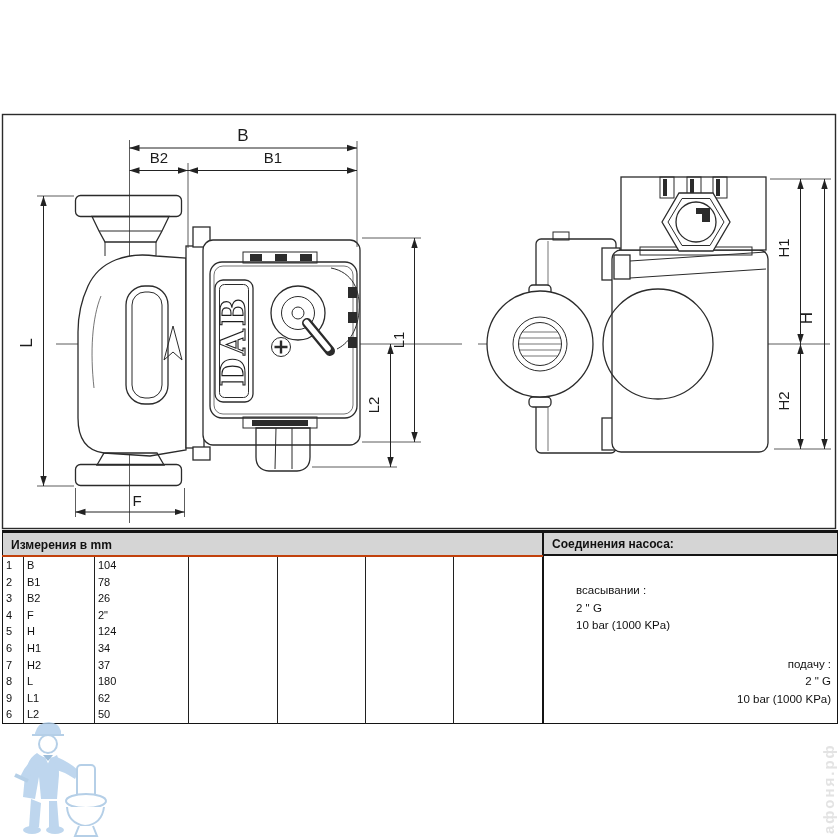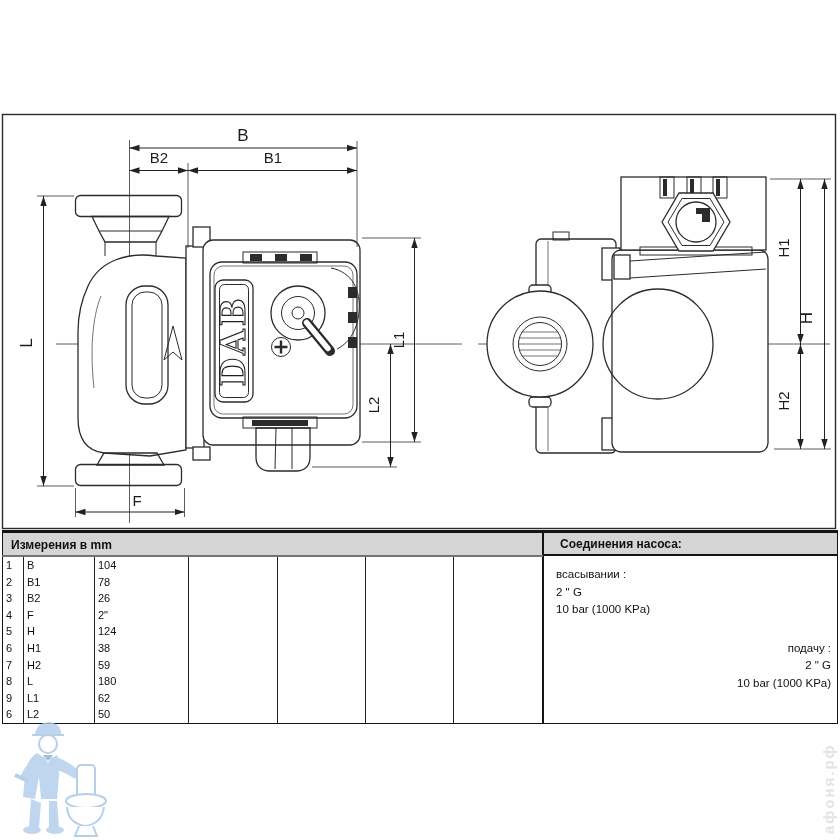--- a/index.html
+++ b/index.html
@@ -11,38 +11,38 @@
 
   
   .tables-wrap { position:absolute; left:2px; top:530px; display:flex; align-items:stretch; }
   table.meas {
     border-collapse:collapse; table-layout:fixed; width:540px;
     border:1px solid #141414; border-top:3px solid #141414;
     background:#fff;
   }
   table.meas th {
     background:#d5d5d5; text-align:left; font-size:12px; font-weight:bold;
-    height:21px; padding:1px 6px 0 8px; border-bottom:2px solid #737373;
+    height:21px; padding:1px 6px 0 8px; border-bottom:2px solid #c2410c;
   }
   table.meas td {
     height:16.6px; line-height:16.6px; font-size:11px; padding:0 3px;
     border-right:1px solid #202020; overflow:hidden; white-space:nowrap;
   }
   table.meas td:last-child { border-right:none; }
   .conn-panel {
     width:295px; box-sizing:border-box; background:#fff;
     border:1px solid #141414; border-top:3px solid #141414; border-left:1px solid #141414;
     height:194px;
   }
   .conn-header {
     background:#d5d5d5; font-size:12px; font-weight:bold; height:23px;
-    display:flex; align-items:center; padding:0 16px; border-bottom:2px solid #141414;
+    display:flex; align-items:center; padding:0 8px; border-bottom:2px solid #141414;
     box-sizing:border-box;
   }
-  .conn-body { padding:10px 6px 0 12px; font-size:11.5px; }
+  .conn-body { padding:26px 6px 0 12px; font-size:11.5px;margin-left:20px; }
   .conn-line { height:17.5px; line-height:17.5px; }
   .conn-block-delivery { margin-top:21px;text-align:right; }
 
   
   .s  { stroke:#2b2b2b; stroke-width:1.3; fill:none; }
   .sf { stroke:#2b2b2b; stroke-width:1.3; fill:#ffffff; }
   .s1 { stroke:#2b2b2b; stroke-width:1; fill:none; }
   .s0 { stroke:#3a3a3a; stroke-width:0.7; fill:none; }
   .thin { stroke:#333; stroke-width:0.8; fill:none; }
   .dim  { stroke:#222; stroke-width:1; fill:none; }
@@ -291,31 +291,31 @@
             <td>124</td>
             <td></td>
             <td></td>
             <td></td>
             <td></td>
           </tr>
 
           <tr>
             <td>6</td>
             <td>H1</td>
-            <td>38</td>
+            <td>34</td>
             <td></td>
             <td></td>
             <td></td>
             <td></td>
           </tr>
 
           <tr>
             <td>7</td>
             <td>H2</td>
-            <td>59</td>
+            <td>37</td>
             <td></td>
             <td></td>
             <td></td>
             <td></td>
           </tr>
 
           <tr>
             <td>8</td>
             <td>L</td>
             <td>180</td>

